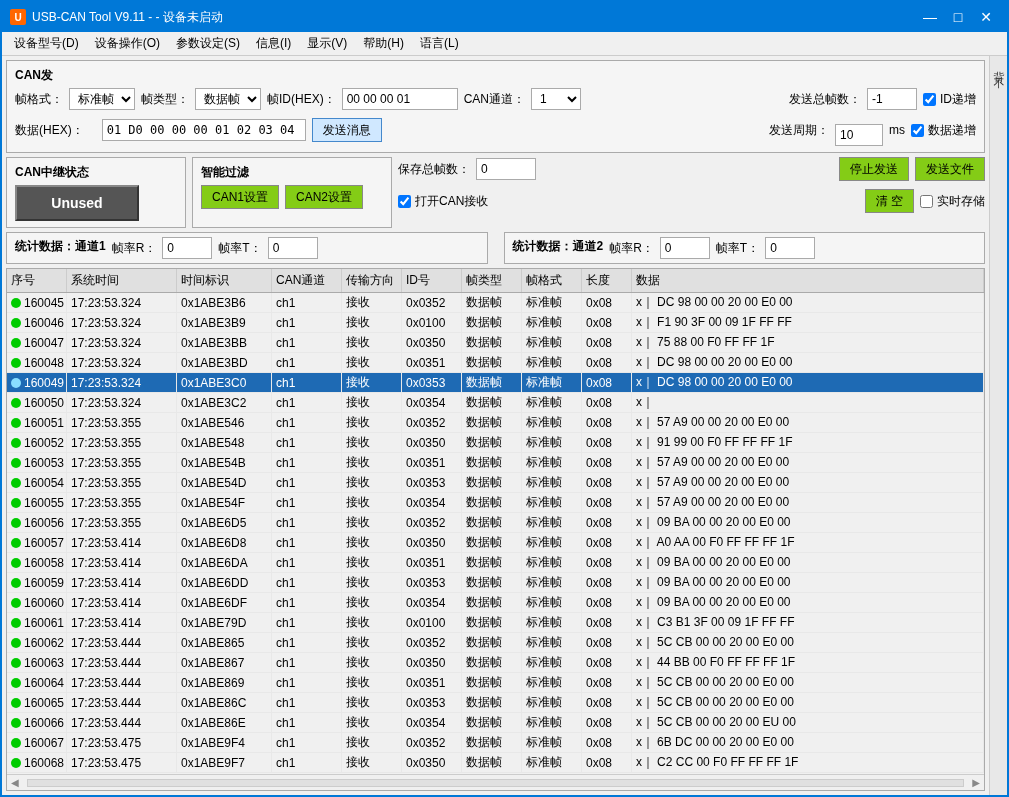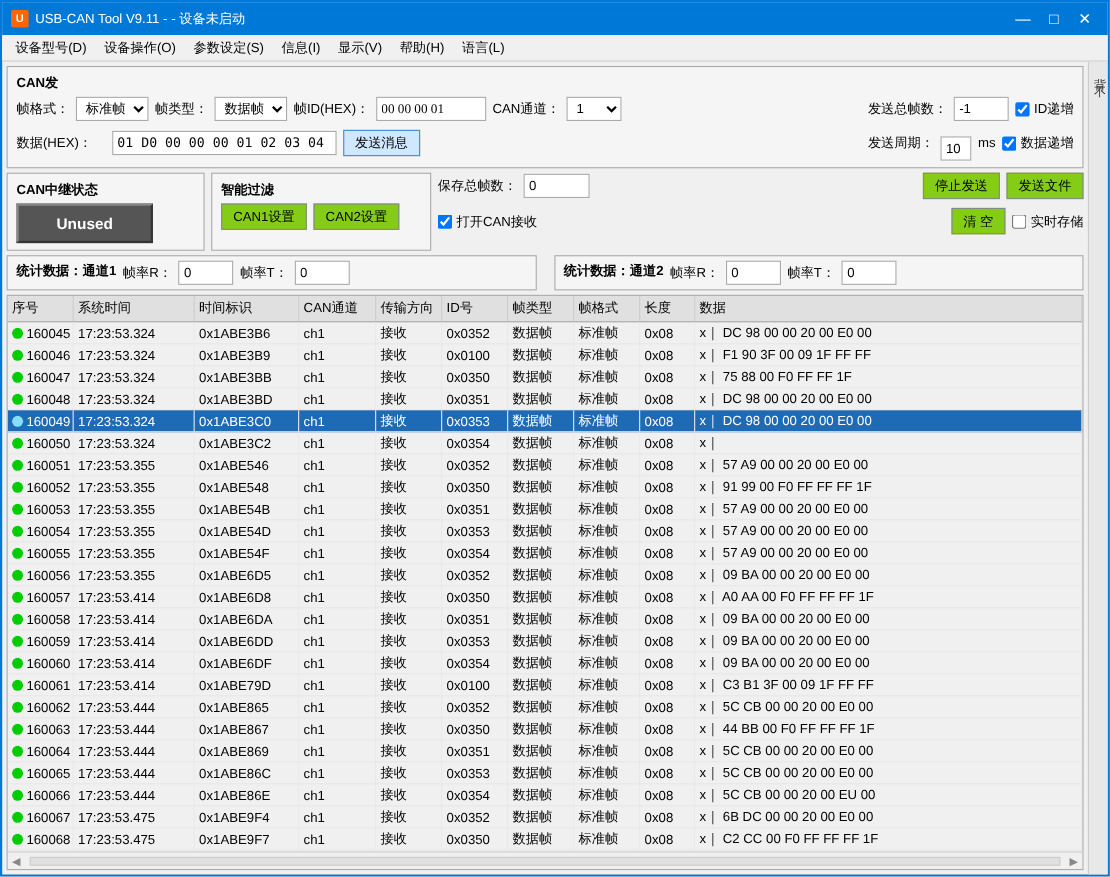--- a/index.html
+++ b/index.html
@@ -287,41 +287,41 @@
           <select>
             <option>标准帧</option>
             <option>扩展帧</option>
           </select>
           <label>帧类型：</label>
           <select>
             <option>数据帧</option>
             <option>远程帧</option>
           </select>
           <label>帧ID(HEX)：</label>
-          <input type="text" class="input-wide" style="width: 100px; font-family: Liberation Serif, serif;" value="00 00 00 01">
+          <input type="text" class="input-wide" style="width: 116px; font-family: Liberation Sans, sans-serif;" value="00 00 00 01">
           <label>CAN通道：</label>
           <select style="width:50px;">
             <option>1</option>
             <option>2</option>
           </select>
           <span style="flex:1;"></span>
           <label>发送总帧数：</label>
           <input type="text" class="input-small" style="width: 50px;" value="-1">
           <div class="checkbox-row">
             <input type="checkbox" checked="" style="">
             <label>ID递增</label>
           </div>
         </div>
         <div class="row">
           <label>数据(HEX)：</label>
           <input type="text" class="hex-input" style="width: 204px; font-family: monospace; margin-left: 12px;" value="01 D0 00 00 00 01 02 03 04">
           <button class="btn btn-primary">发送消息</button>
           <span style="flex:1;"></span>
           <label>发送周期：</label>
-          <input type="text" style="width: 28px; margin-top: 10px;" value="10">
+          <input type="text" style="width: 48px; margin-top: 10px;" value="10">
           <label>ms</label>
           <div class="checkbox-row">
             <input type="checkbox" checked="" style="">
             <label>数据递增</label>
           </div>
         </div>
       </div>
 
       <div style="display:flex; gap:6px; flex-shrink:0;">
 

